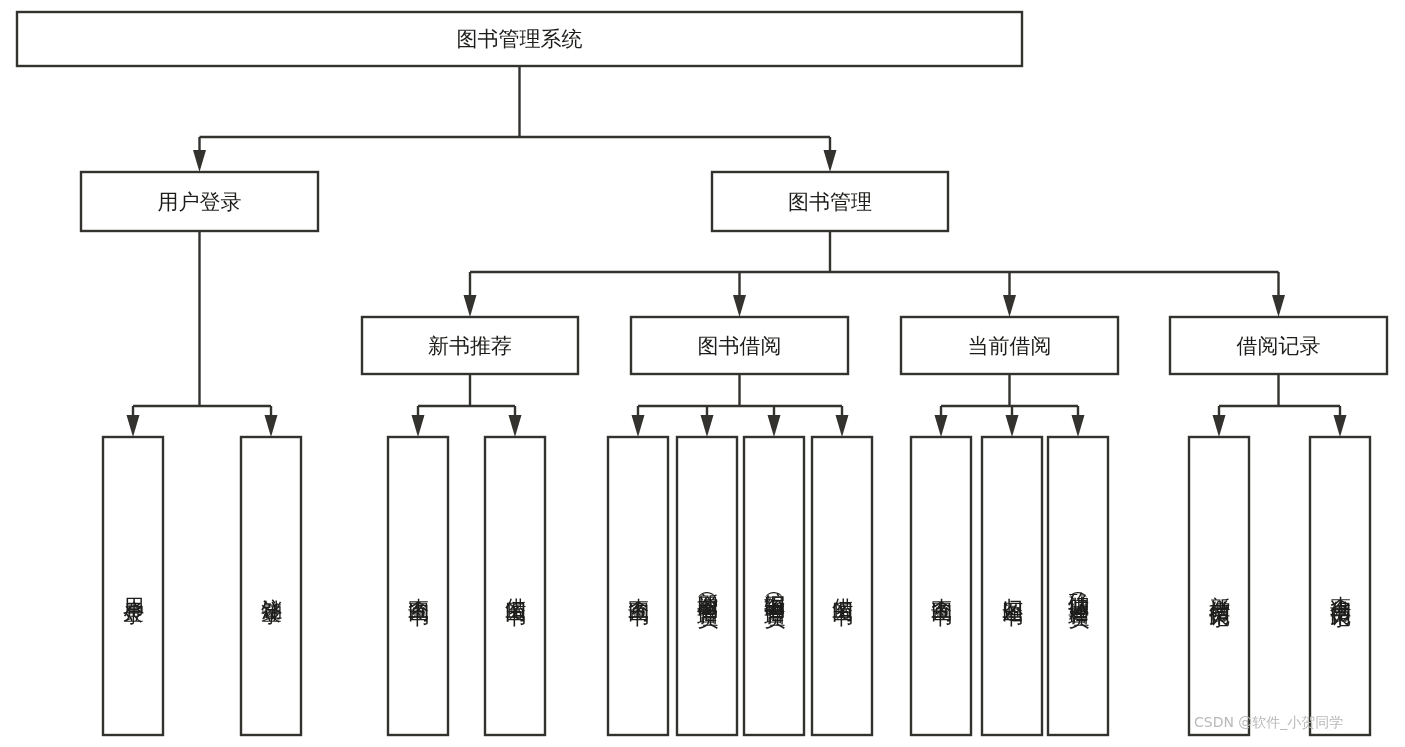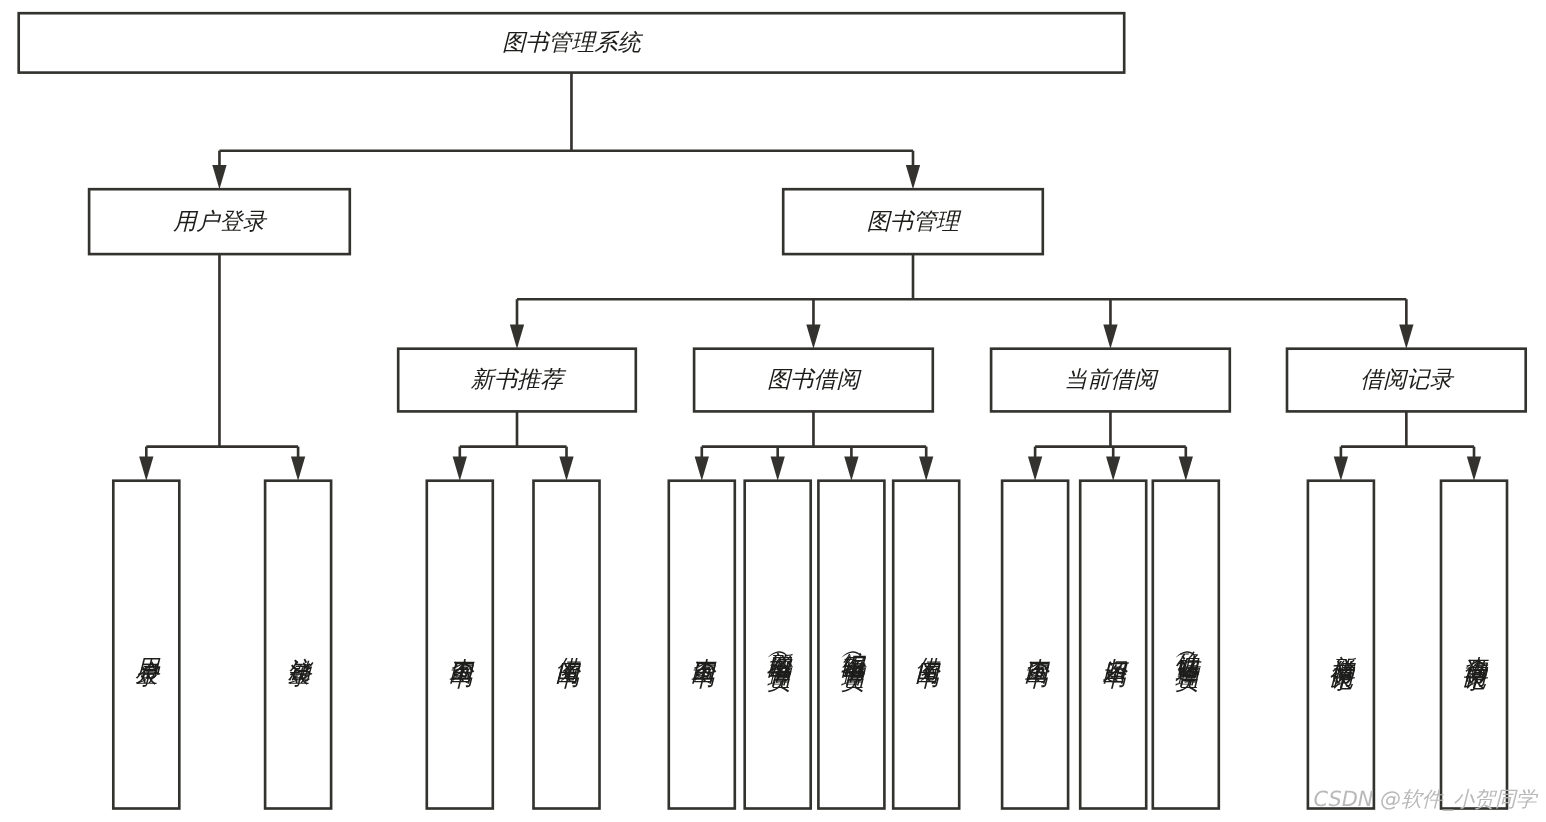--- a/index.html
+++ b/index.html
@@ -10,21 +10,20 @@
   }
   body {
     font-family: "DejaVu Sans", "Liberation Sans", sans-serif;
   }
   #diagram-root {
     position: relative;
     width: 1405px;
     height: 747px;
     background: #ffffff;
     overflow: hidden;
-    font-style: italic;
   }
   svg.diagram-canvas {
     position: absolute;
     left: 0;
     top: 0;
     width: 1405px;
     height: 747px;
     display: block;
   }
   .node-box {
@@ -62,21 +61,21 @@
     font-family: "DejaVu Sans", "Liberation Sans", sans-serif;
     font-size: 21px;
     line-height: 1.12;
     letter-spacing: 2.5px;
     color: #1d1d1b;
     white-space: nowrap;
   }
   .watermark {
     position: absolute;
     font-family: "DejaVu Sans", "Liberation Sans", sans-serif;
-    font-size: 19px;
+    font-size: 14px;
     color: #b9b9b9;
     white-space: nowrap;
     pointer-events: none;
   }
 </style>
 </head>
 <body>
 
 <div id="diagram-root">
   <svg class="diagram-canvas" viewBox="0 0 1405 747">

